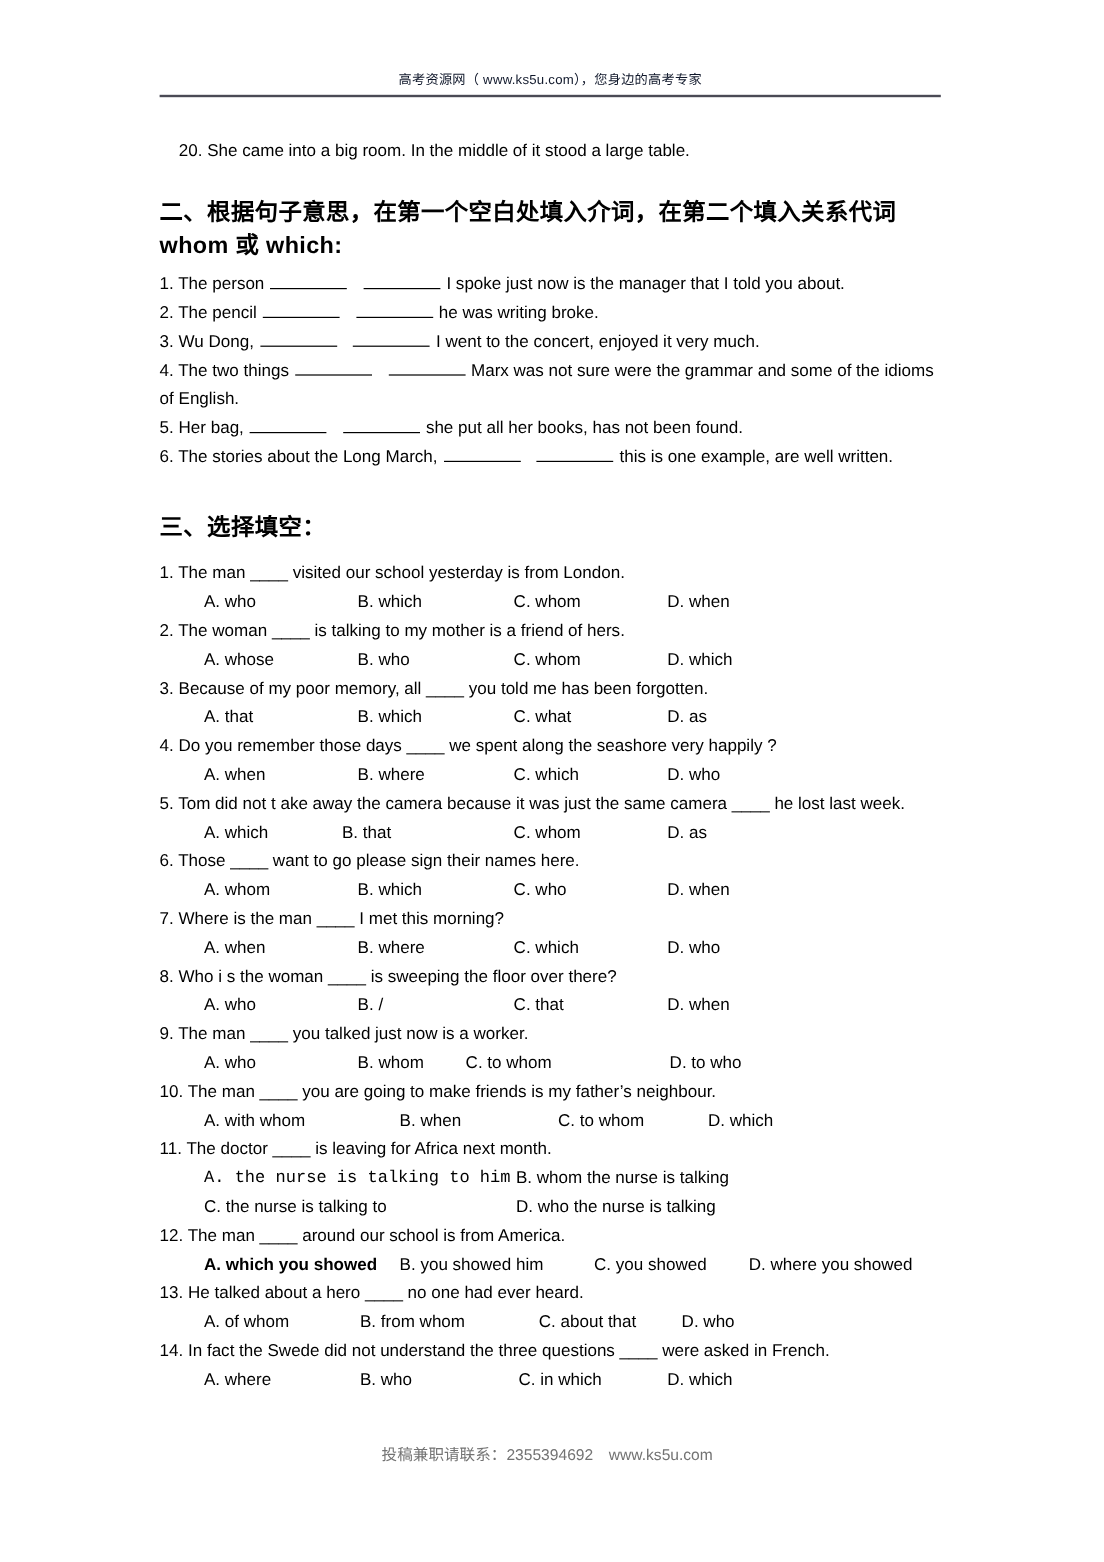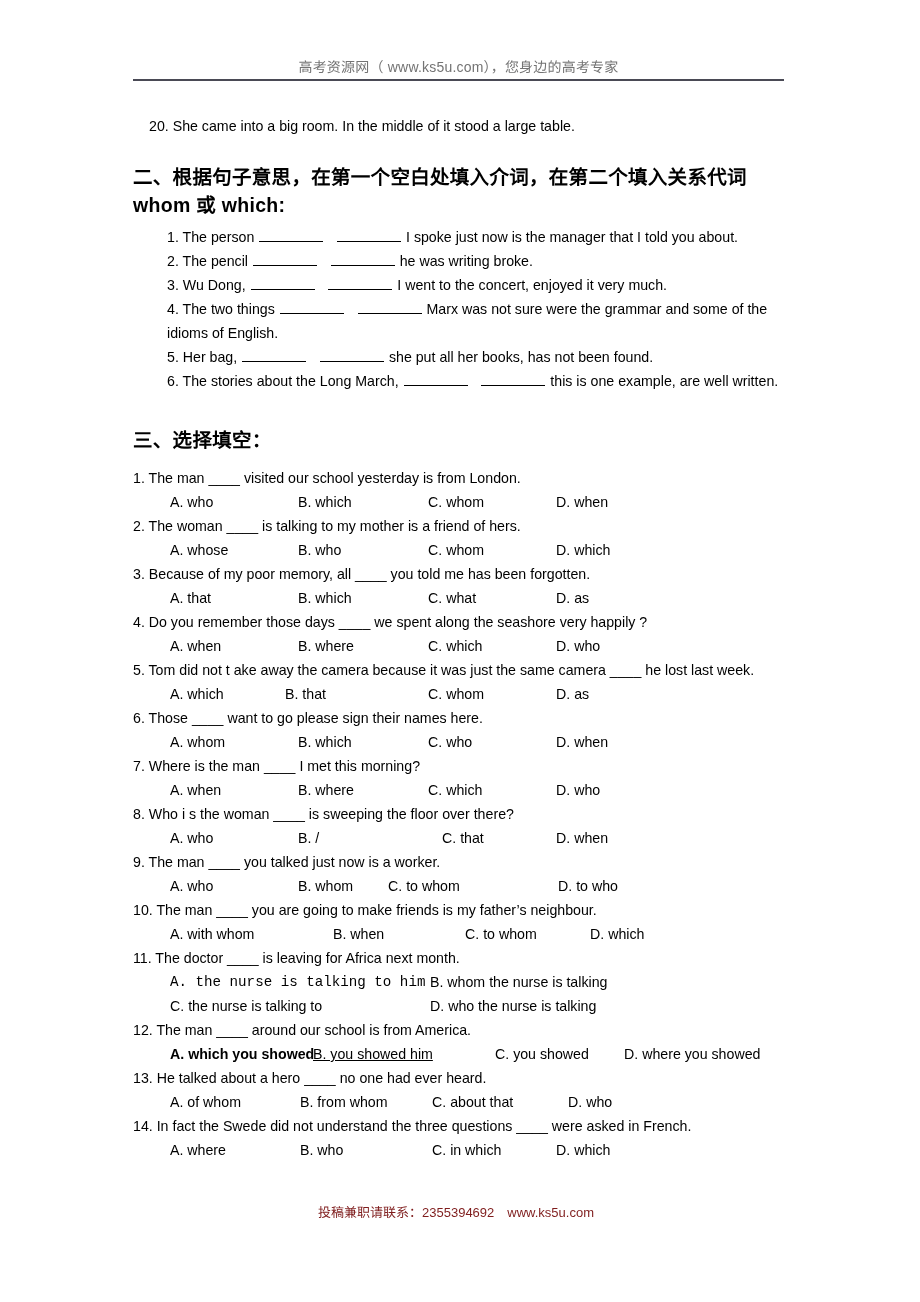--- a/index.html
+++ b/index.html
@@ -29,24 +29,24 @@
     top: 0;
     width: 651px;
   }
 
   
   .page-header {
     padding-top: 58px;
     text-align: center;
   }
   .page-header .hdr-text {
-    font-size: 14px;
+    font-size: 11px;
     line-height: 18px;
     letter-spacing: 0.2px;
-    color: #737373;
+    color: #0f172a;
     white-space: pre;
   }
   .hdr-rule {
     margin-top: 3px;
     height: 0;
     border-bottom: 2.5px solid #4a4a55;
   }
 
   
   .para {
@@ -64,21 +64,21 @@
     font-size: 19.5px;
     font-weight: bold;
     line-height: 28px;
     margin: 0;
     padding: 0;
     letter-spacing: 0.3px;
   }
   .sec2-heading { margin-top: 25px; }
   .sec3-heading { margin-top: 33px; }
 
-  .fill-list { margin-top: 6px; margin-left: 34px; }
+  .fill-list { margin-top: 6px; }
   .fill-item {
     font-size: 14.2px;
     line-height: 24px;
     white-space: pre-wrap;
   }
   .blank {
     display: inline-block;
     border-bottom: 1.3px solid #000;
     height: 13px;
     vertical-align: baseline;
@@ -112,21 +112,21 @@
 
   
   .page-footer {
     position: absolute;
     left: 0;
     top: 1204px;
     width: 912px;
     text-align: center;
     font-size: 13px;
     line-height: 18px;
-    color: #7f1d1d;
+    color: #737373;
     white-space: pre;
   }
 </style>
 </head>
 <body>
 
 <div class="page">
   <div class="content">
 
     <div class="page-header">
@@ -211,21 +211,21 @@
             <span class="opt" style="left: 165px;">B. where</span>
             <span class="opt" style="left: 295px;">C. which</span>
             <span class="opt" style="left: 423px;">D. who</span>
           </div>
         </div>
         <div>
           <div class="q-stem">8. Who i s the woman ____ is sweeping the floor over there?</div>
           <div class="opt-row">
             <span class="opt" style="left: 37px;">A. who</span>
             <span class="opt" style="left: 165px;">B. /</span>
-            <span class="opt" style="left: 295px; margin-left: 14px;">C. that</span>
+            <span class="opt" style="left: 295px;">C. that</span>
             <span class="opt" style="left: 423px;">D. when</span>
           </div>
         </div>
         <div>
           <div class="q-stem">9. The man ____ you talked just now is a worker.</div>
           <div class="opt-row">
             <span class="opt" style="left: 37px;">A. who</span>
             <span class="opt" style="left: 165px;">B. whom</span>
             <span class="opt" style="left: 255px;">C. to whom</span>
             <span class="opt" style="left: 425px;">D. to who</span>
@@ -248,31 +248,31 @@
           </div>
           <div class="opt-row">
             <span class="opt" style="left: 37px; text-align: center;">C. the nurse is talking to</span>
             <span class="opt" style="left: 297px;">D. who the nurse is talking</span>
           </div>
         </div>
         <div>
           <div class="q-stem">12. The man ____ around our school is from America.</div>
           <div class="opt-row">
             <span class="opt" style="left: 37px; font-weight: bold;">A. which you showed</span>
-            <span class="opt" style="left: 180px; text-decoration: underline;">B. you showed him</span>
+            <span class="opt" style="left: 200px;">B. you showed him</span>
             <span class="opt" style="left: 362px;">C. you showed</span>
             <span class="opt" style="left: 491px;">D. where you showed</span>
           </div>
         </div>
         <div>
           <div class="q-stem">13. He talked about a hero ____ no one had ever heard.</div>
           <div class="opt-row">
             <span class="opt" style="left: 37px;">A. of whom</span>
             <span class="opt" style="left: 167px;">B. from whom</span>
-            <span class="opt" style="left: 299px;">C. about that</span>
+            <span class="opt" style="left: 316px;">C. about that</span>
             <span class="opt" style="left: 435px;">D. who</span>
           </div>
         </div>
         <div>
           <div class="q-stem">14. In fact the Swede did not understand the three questions ____ were asked in French.</div>
           <div class="opt-row">
             <span class="opt" style="left: 37px;">A. where</span>
             <span class="opt" style="left: 167px;">B. who</span>
             <span class="opt" style="left: 299px;">C. in which</span>
             <span class="opt" style="left: 423px;">D. which</span>

